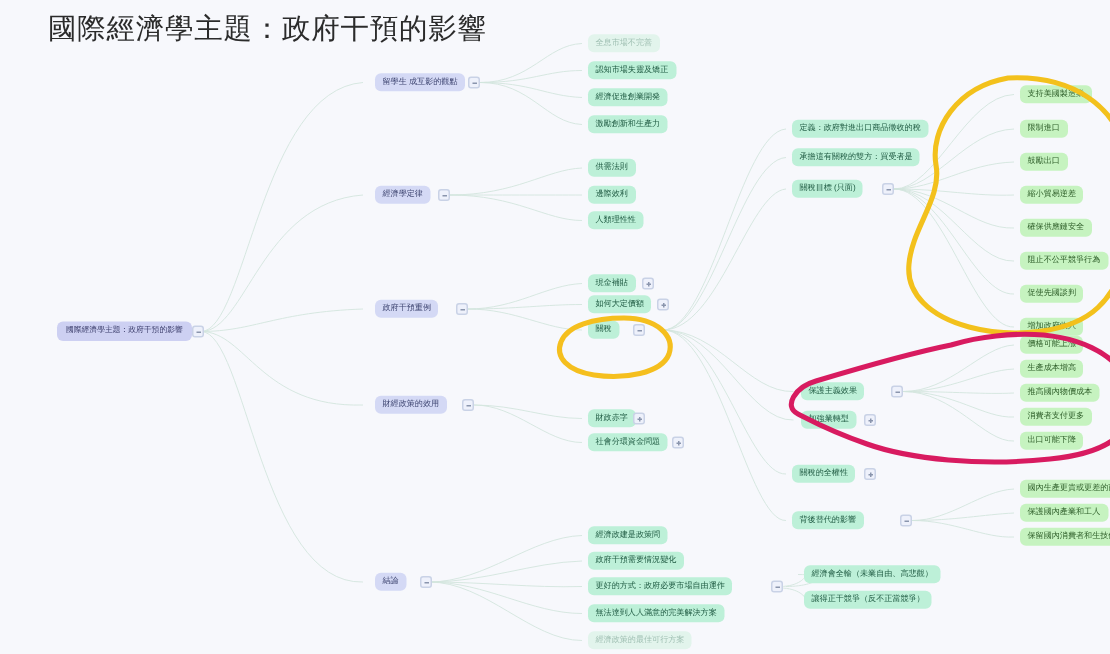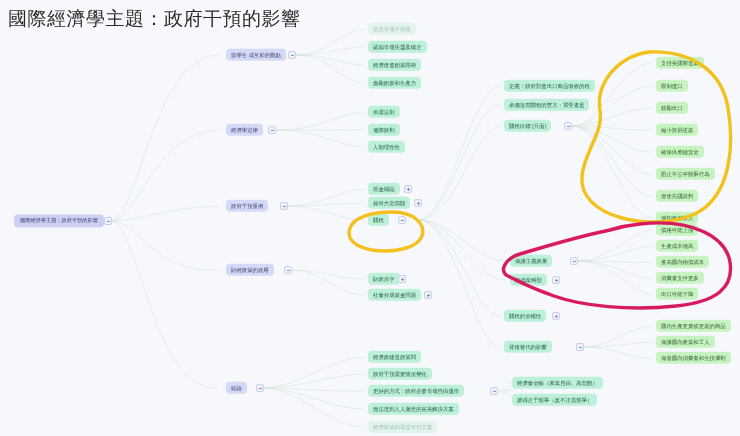--- a/index.html
+++ b/index.html
@@ -2,21 +2,21 @@
 <html><head>
 <meta charset="utf-8">
 <style>
   html,body{margin:0;padding:0;}
   body{
     width:740px;height:436px;overflow:hidden;position:relative;
     background:#f7f8fc;
     font-family:"Liberation Sans","DejaVu Sans",sans-serif;
     -webkit-font-smoothing:antialiased;
   }
-  #canvas{position:absolute;inset:0;}
+  #canvas{position:absolute;inset:0;margin-left:24px;}
   #edges{position:absolute;left:0;top:0;width:740px;height:436px;pointer-events:none;}
   #marks{position:absolute;left:0;top:0;width:740px;height:436px;pointer-events:none;}
 
   .page-title{
     position:absolute;left:8px;top:6px;
     font-size:19px;color:#2b2b2b;letter-spacing:.5px;white-space:nowrap;
   }
 
   .node{
     position:absolute;display:flex;align-items:center;

